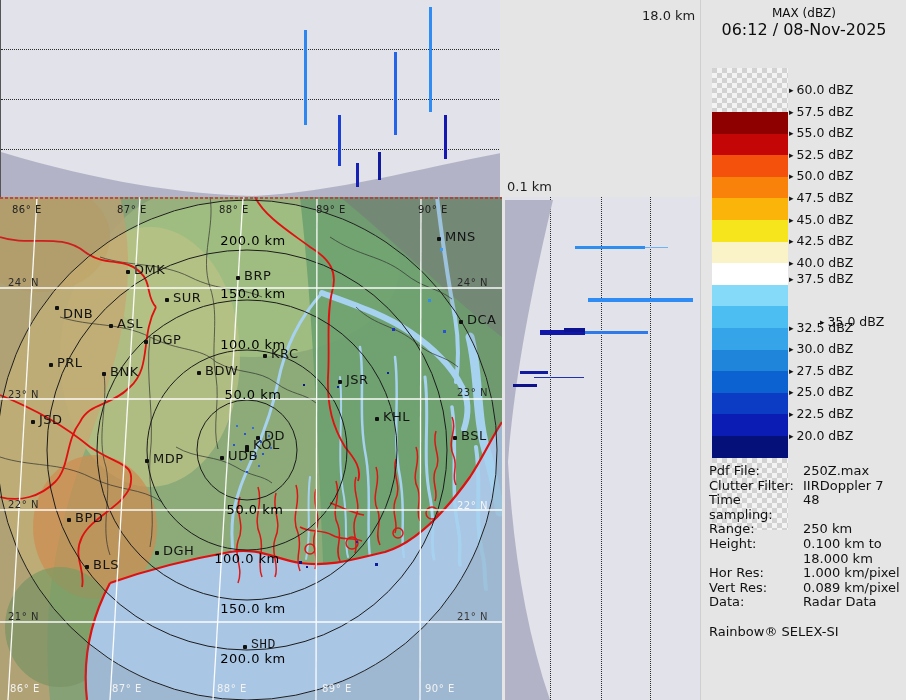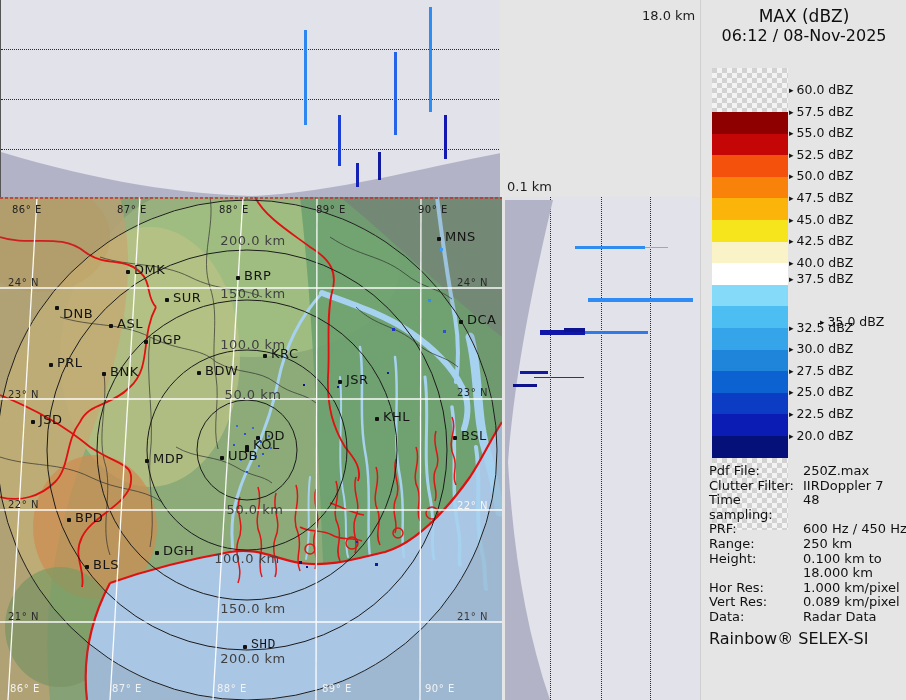--- a/index.html
+++ b/index.html
@@ -16,37 +16,37 @@
   .vgrid{position:absolute;top:0;height:100%;width:0;border-left:1px dotted #2a2a2a;}
   
   .tbar{position:absolute;width:3px;}
   .rbar{position:absolute;}
   
   .wedge{fill:#b3b3c7;}
   
   .city-dot{position:absolute;width:4px;height:4px;background:#111;border-radius:1px;}
   .city-lbl{position:absolute;font-size:13px;color:#141414;letter-spacing:0.5px;white-space:nowrap;}
   .geo-lbl{position:absolute;font-size:10px;color:#222;white-space:nowrap;letter-spacing:0.5px;}
-  .ring-lbl{position:absolute;font-size:13px;color:#404040;transform:translateX(-50%);white-space:nowrap;letter-spacing:0.5px;}
+  .ring-lbl{position:absolute;font-size:13px;color:#000000;transform:translateX(-50%);white-space:nowrap;letter-spacing:0.5px;}
   .echo{position:absolute;}
   .axis-lbl{position:absolute;font-size:13px;color:#1c1c1c;white-space:nowrap;}
   
   #legend-title{position:absolute;left:0;top:6px;width:206px;text-align:center;color:#0d0d0d;}
-  #legend-title .t1{font-size:17px;}
+  #legend-title .t1{font-size:12px;}
   #legend-title .t2,#legend-title .t3{font-size:16px;}
   #swatches{position:absolute;left:11px;top:68px;width:76px;}
   .band{width:76px;}
   .checker{background:repeating-conic-gradient(#f3f3f3 0% 25%, #d2d2d2 0% 50%) 0 0/10px 10px;}
   .lgl{position:absolute;left:88px;font-size:12.5px;color:#111;white-space:nowrap;}
   .lgl .arr{font-size:9px;vertical-align:1px;margin-right:3px;color:#111;}
   #meta{position:absolute;left:8px;top:464px;width:198px;font-size:13px;color:#111;}
   .mrow{display:flex;line-height:14.6px;}
   .mlab{width:94px;flex:none;}
   .mval{flex:1;}
-  #meta-footer{margin-top:4px;font-size:16px;color:#111;}
+  #meta-footer{margin-top:14px;font-size:13px;color:#111;}
 </style>
 </head>
 <body>
 
 <div id="top-panel">
   <div class="hgrid" style="top:49px"></div>
   <div class="hgrid" style="top:99px"></div>
   <div class="hgrid" style="top:149px"></div>
   <svg width="500" height="197" style="position:absolute;left:0;top:0">
     <path class="wedge" d="M0,152 C100,182 180,194 252,196 C330,193 420,168 500,153 L500,197 L0,197 Z"></path>
@@ -344,24 +344,20 @@
         </div>
         <div class="mrow">
           <div class="mlab">Clutter Filter:</div>
           <div class="mval">IIRDoppler 7</div>
         </div>
         <div class="mrow">
           <div class="mlab">Time sampling:</div>
           <div class="mval">48</div>
         </div>
         <div class="mrow">
-          <div class="mlab">PRF:</div>
-          <div class="mval">600 Hz / 450 Hz</div>
-        </div>
-        <div class="mrow">
           <div class="mlab">Range:</div>
           <div class="mval">250 km</div>
         </div>
         <div class="mrow">
           <div class="mlab">Height:</div>
           <div class="mval">0.100 km to</div>
         </div>
         <div class="mrow">
           <div class="mlab"></div>
           <div class="mval">18.000 km</div>

